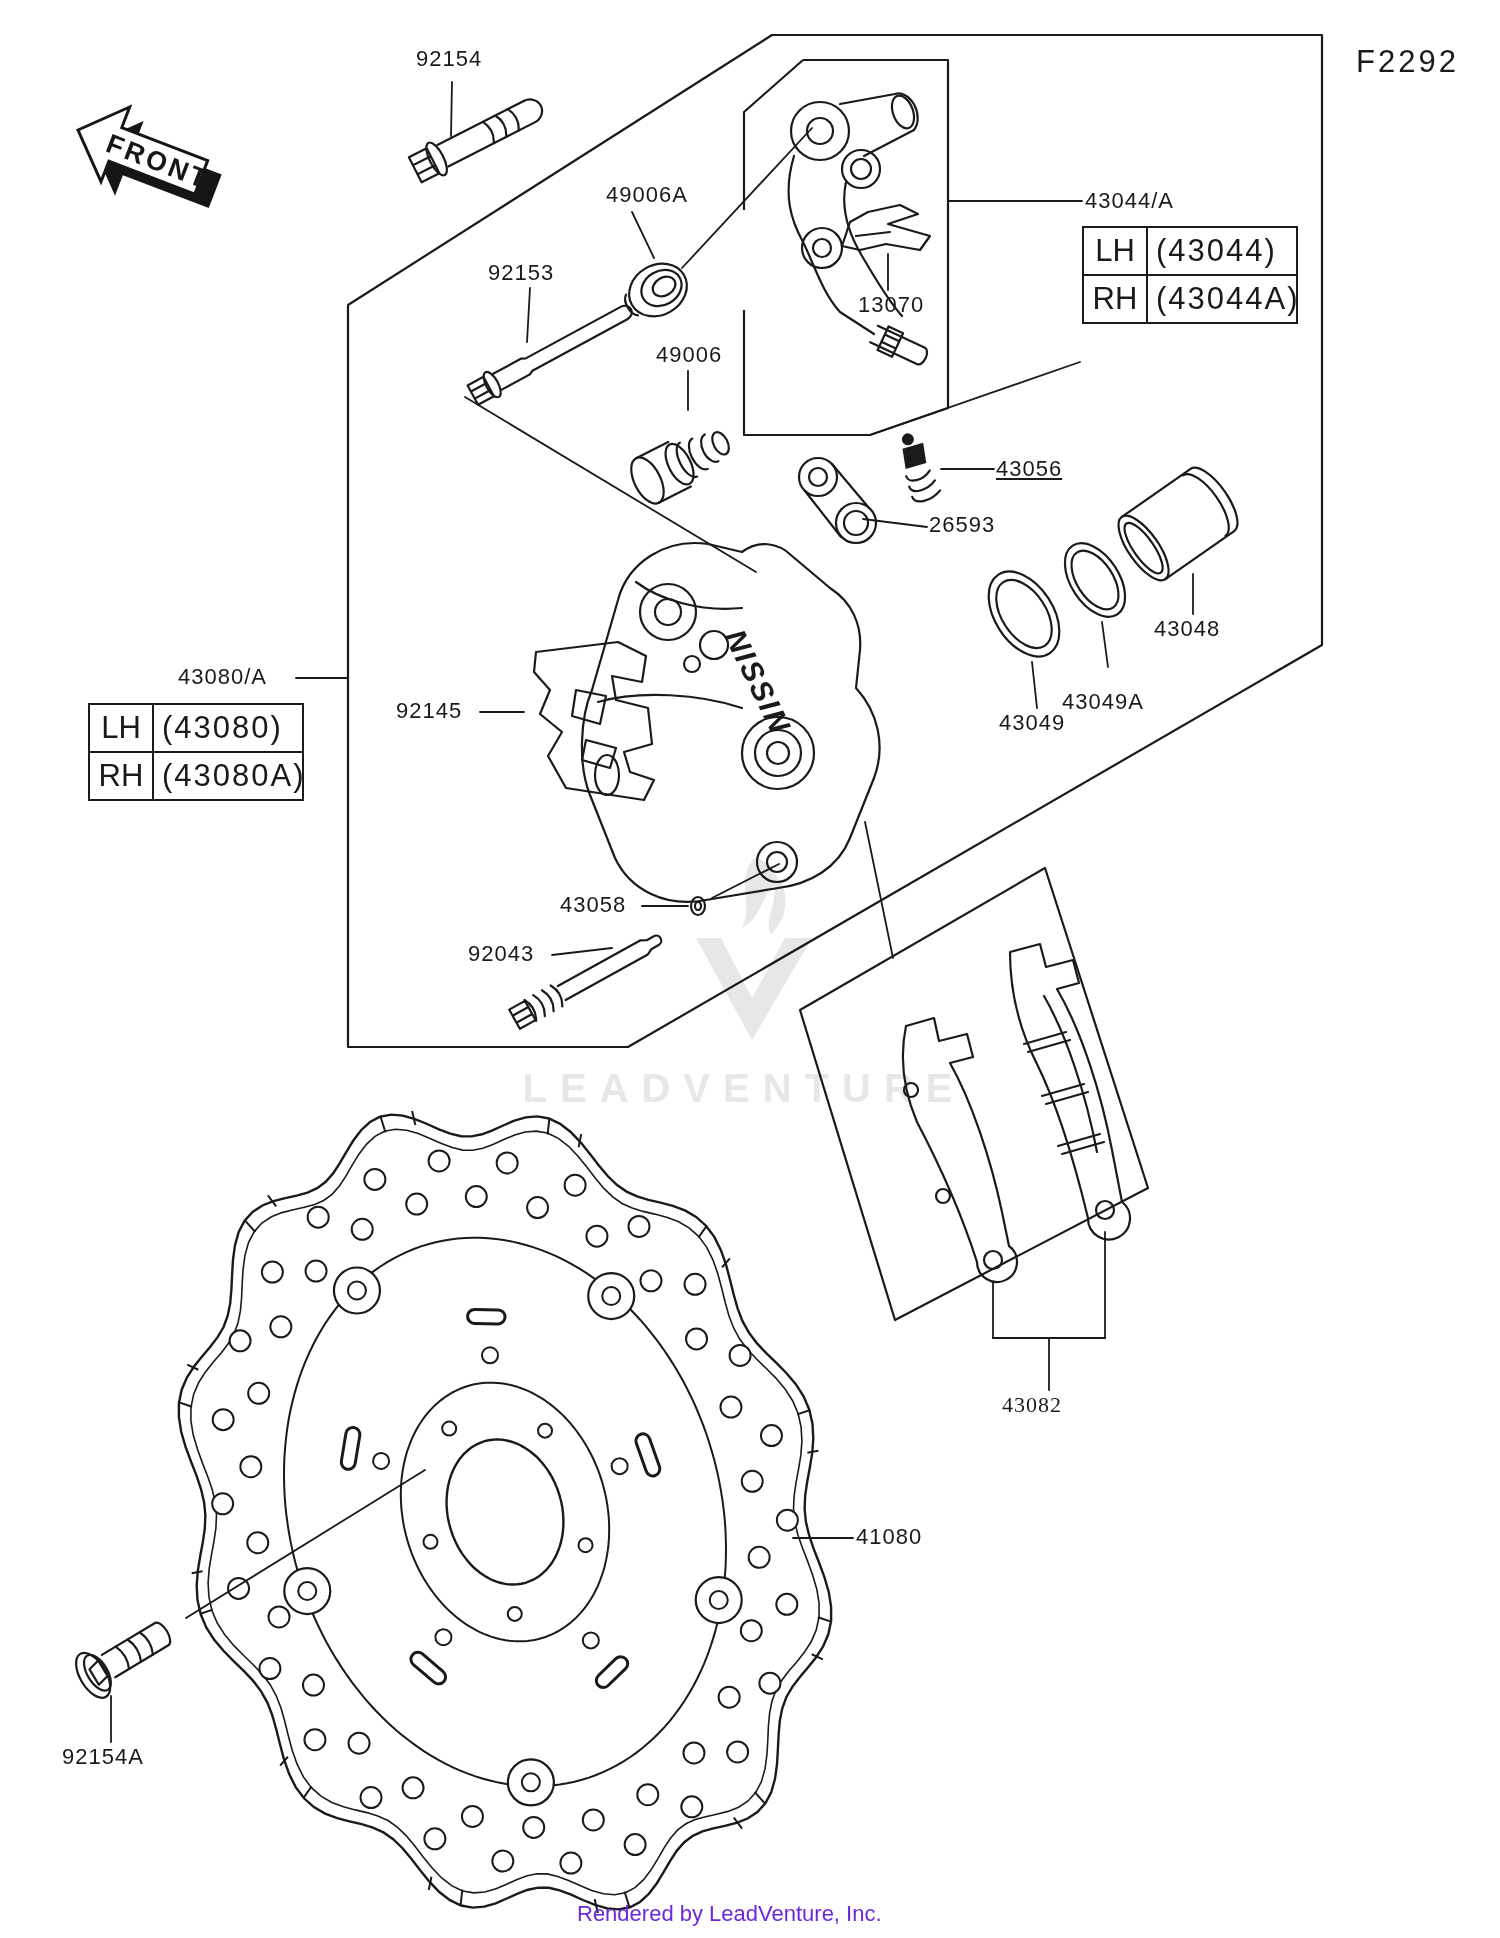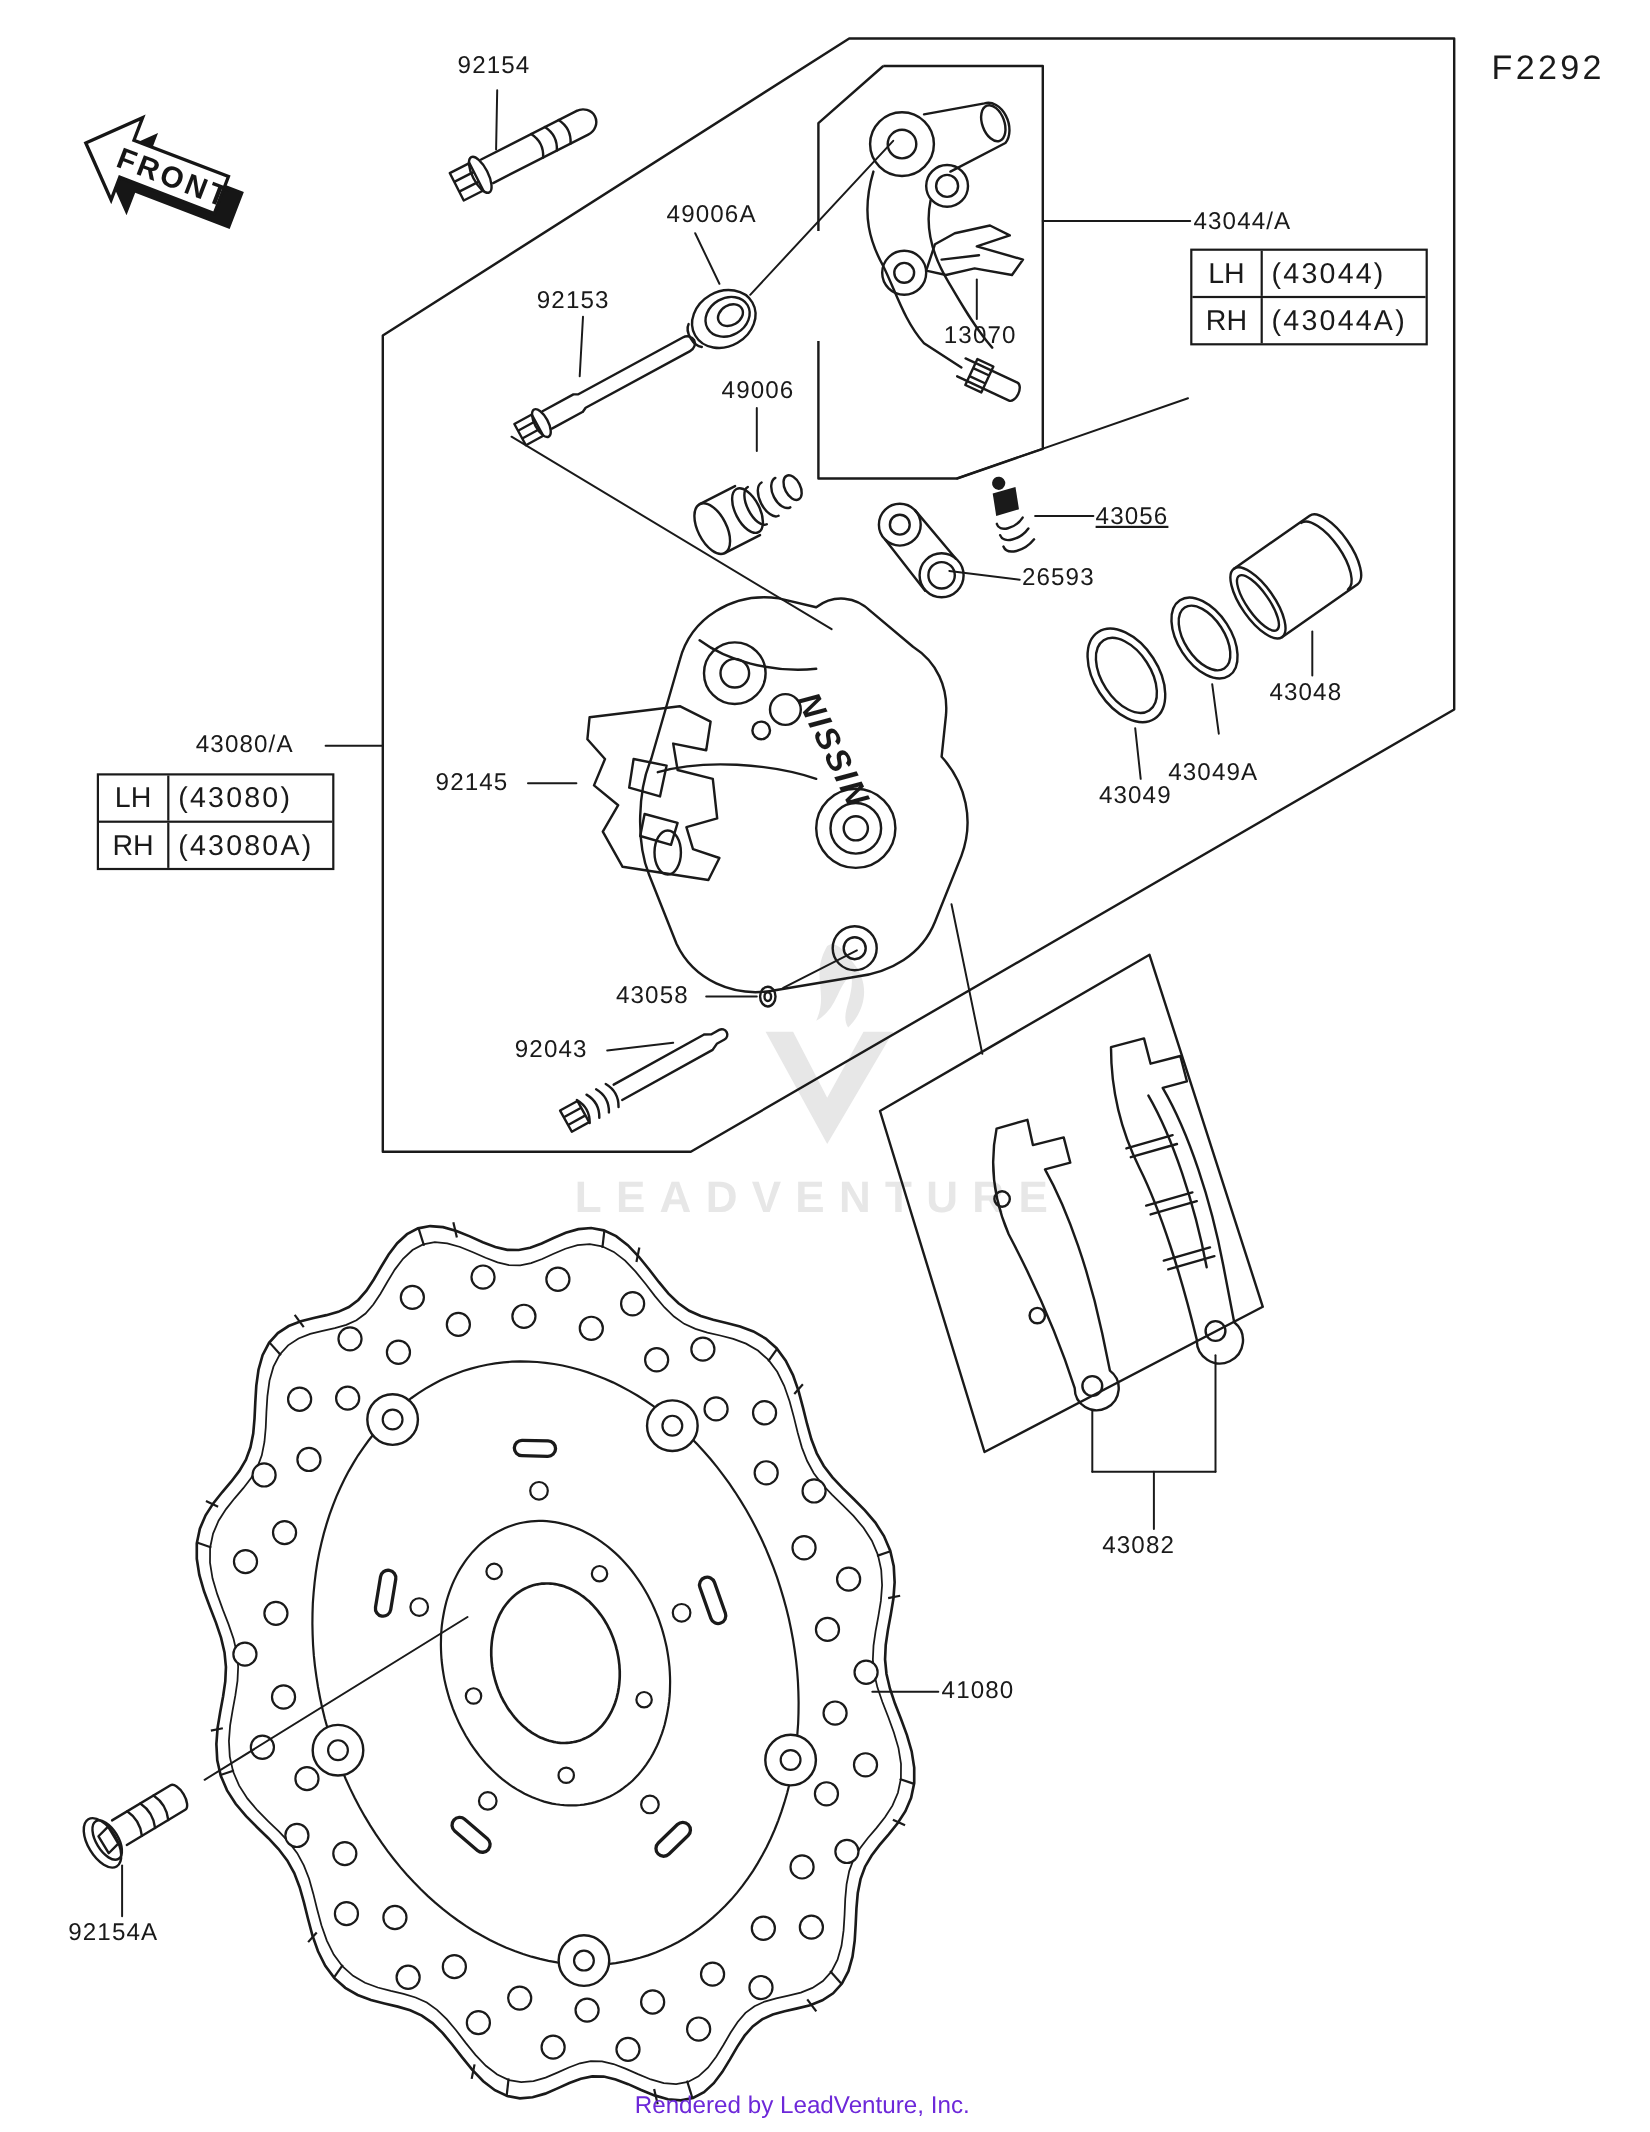--- a/index.html
+++ b/index.html
@@ -8,21 +8,21 @@
     font-family:"Liberation Sans",sans-serif;color:#1a1a1a;overflow:hidden;
   }
   #art{position:absolute;left:0;top:0;}
   #art text{font-family:"Liberation Sans",sans-serif;}
   .part-label{
     position:absolute;font-size:22px;letter-spacing:1px;white-space:nowrap;color:#1a1a1a;
   }
   #figure-code{
     position:absolute;left:1356px;top:44px;font-size:31px;letter-spacing:3px;
   }
-  .ptable{position:absolute;border:2.4px solid #1a1a1a;background:#fff;font-size:26px;}
+  .ptable{position:absolute;border:2.4px solid #1a1a1a;background:#fff;font-size:31px;}
   .prow{display:flex;align-items:center;}
   .prow + .prow{border-top:2.4px solid #1a1a1a;}
   .pcell{padding:5px 8px;white-space:nowrap;}
   .pcell.side{width:46px;text-align:center;border-right:2.4px solid #1a1a1a;}
   .pcell.code{width:132px;letter-spacing:2px;}
   #footer-credit{
     position:absolute;left:577px;top:1901px;font-size:22px;white-space:nowrap;color:#6d28d9;
   }
 </style>
 </head>
@@ -369,16 +369,16 @@
     <div class="part-label" style="left: 858px; top: 292px;">13070</div>
     <div class="part-label" style="left: 996px; top: 456px; text-decoration: underline;">43056</div>
     <div class="part-label" style="left: 929px; top: 512px;">26593</div>
     <div class="part-label" style="left: 1154px; top: 616px;">43048</div>
     <div class="part-label" style="left: 1062px; top: 669px; margin-top: 20px;">43049A</div>
     <div class="part-label" style="left: 999px; top: 710px;">43049</div>
     <div class="part-label" style="left: 178px; top: 664px;">43080/A</div>
     <div class="part-label" style="left: 396px; top: 698px;">92145</div>
     <div class="part-label" style="left: 560px; top: 892px;">43058</div>
     <div class="part-label" style="left: 468px; top: 941px;">92043</div>
-    <div class="part-label" style="left: 1002px; top: 1392px;">43082</div>
+    <div class="part-label" style="left: 1002px; top: 1392px; font-family: Liberation Serif, serif;">43082</div>
     <div class="part-label" style="left: 856px; top: 1524px;">41080</div>
     <div class="part-label" style="left: 62px; top: 1744px;">92154A</div>
   </div>
 
 </body></html>

